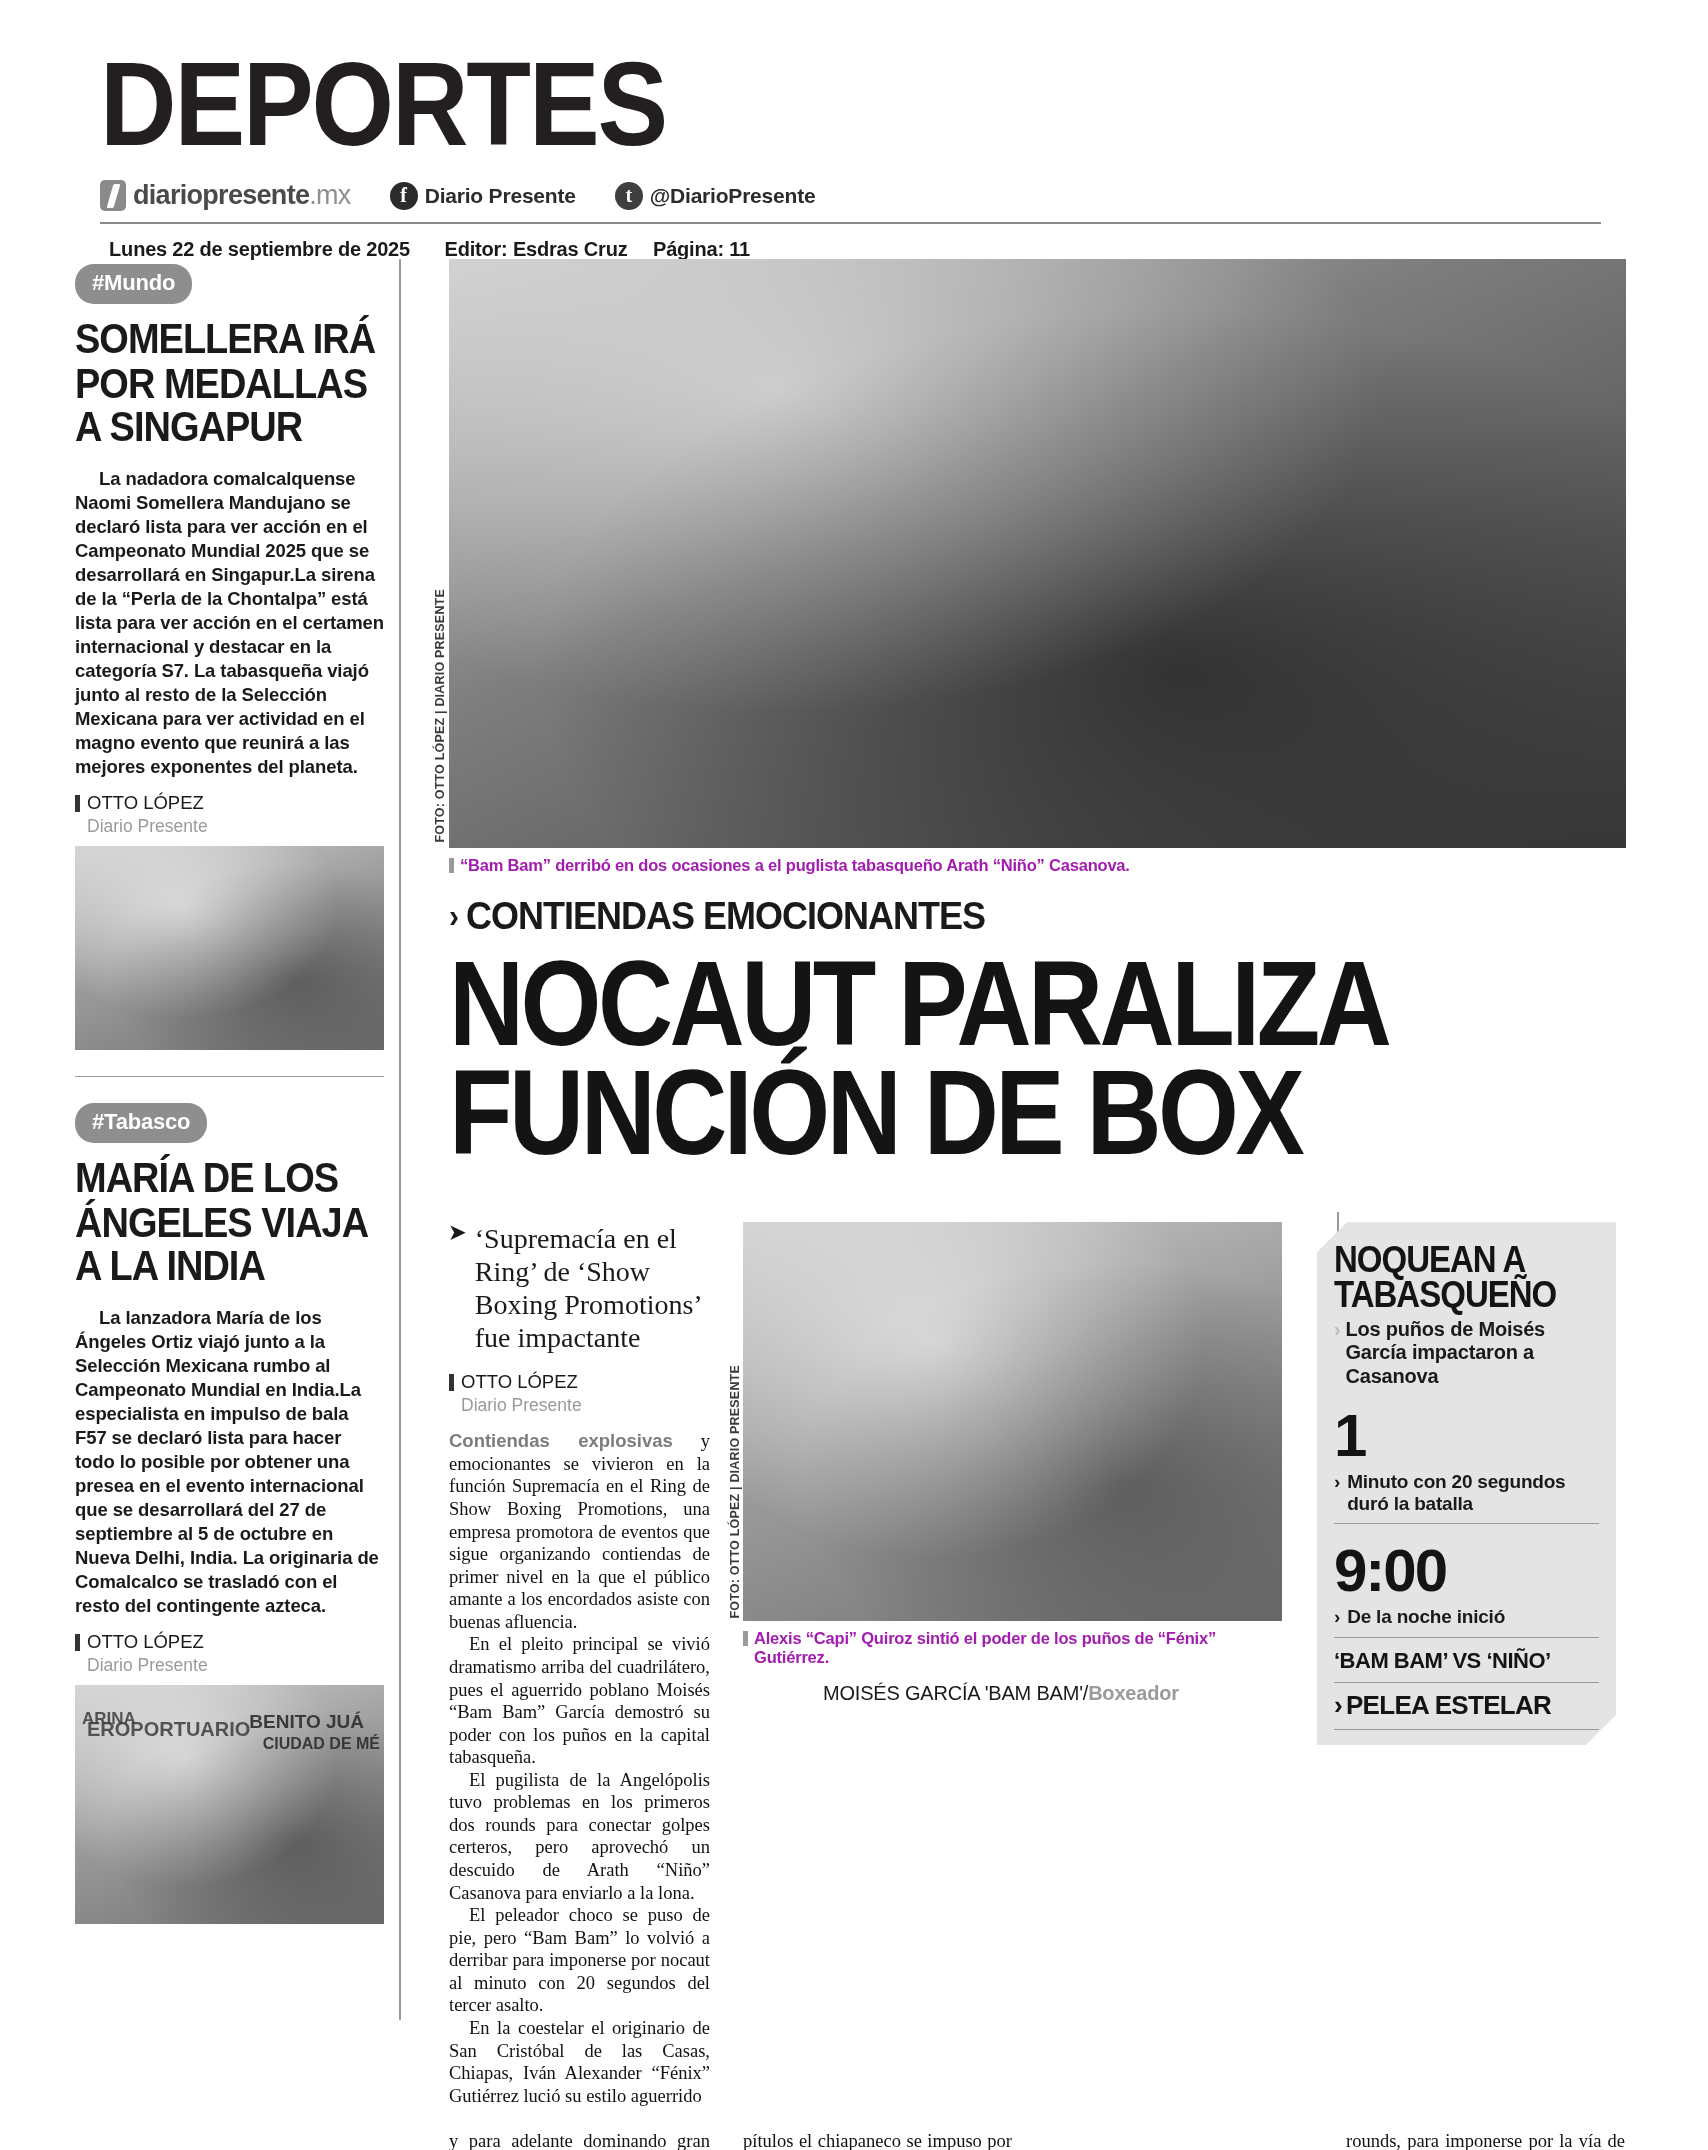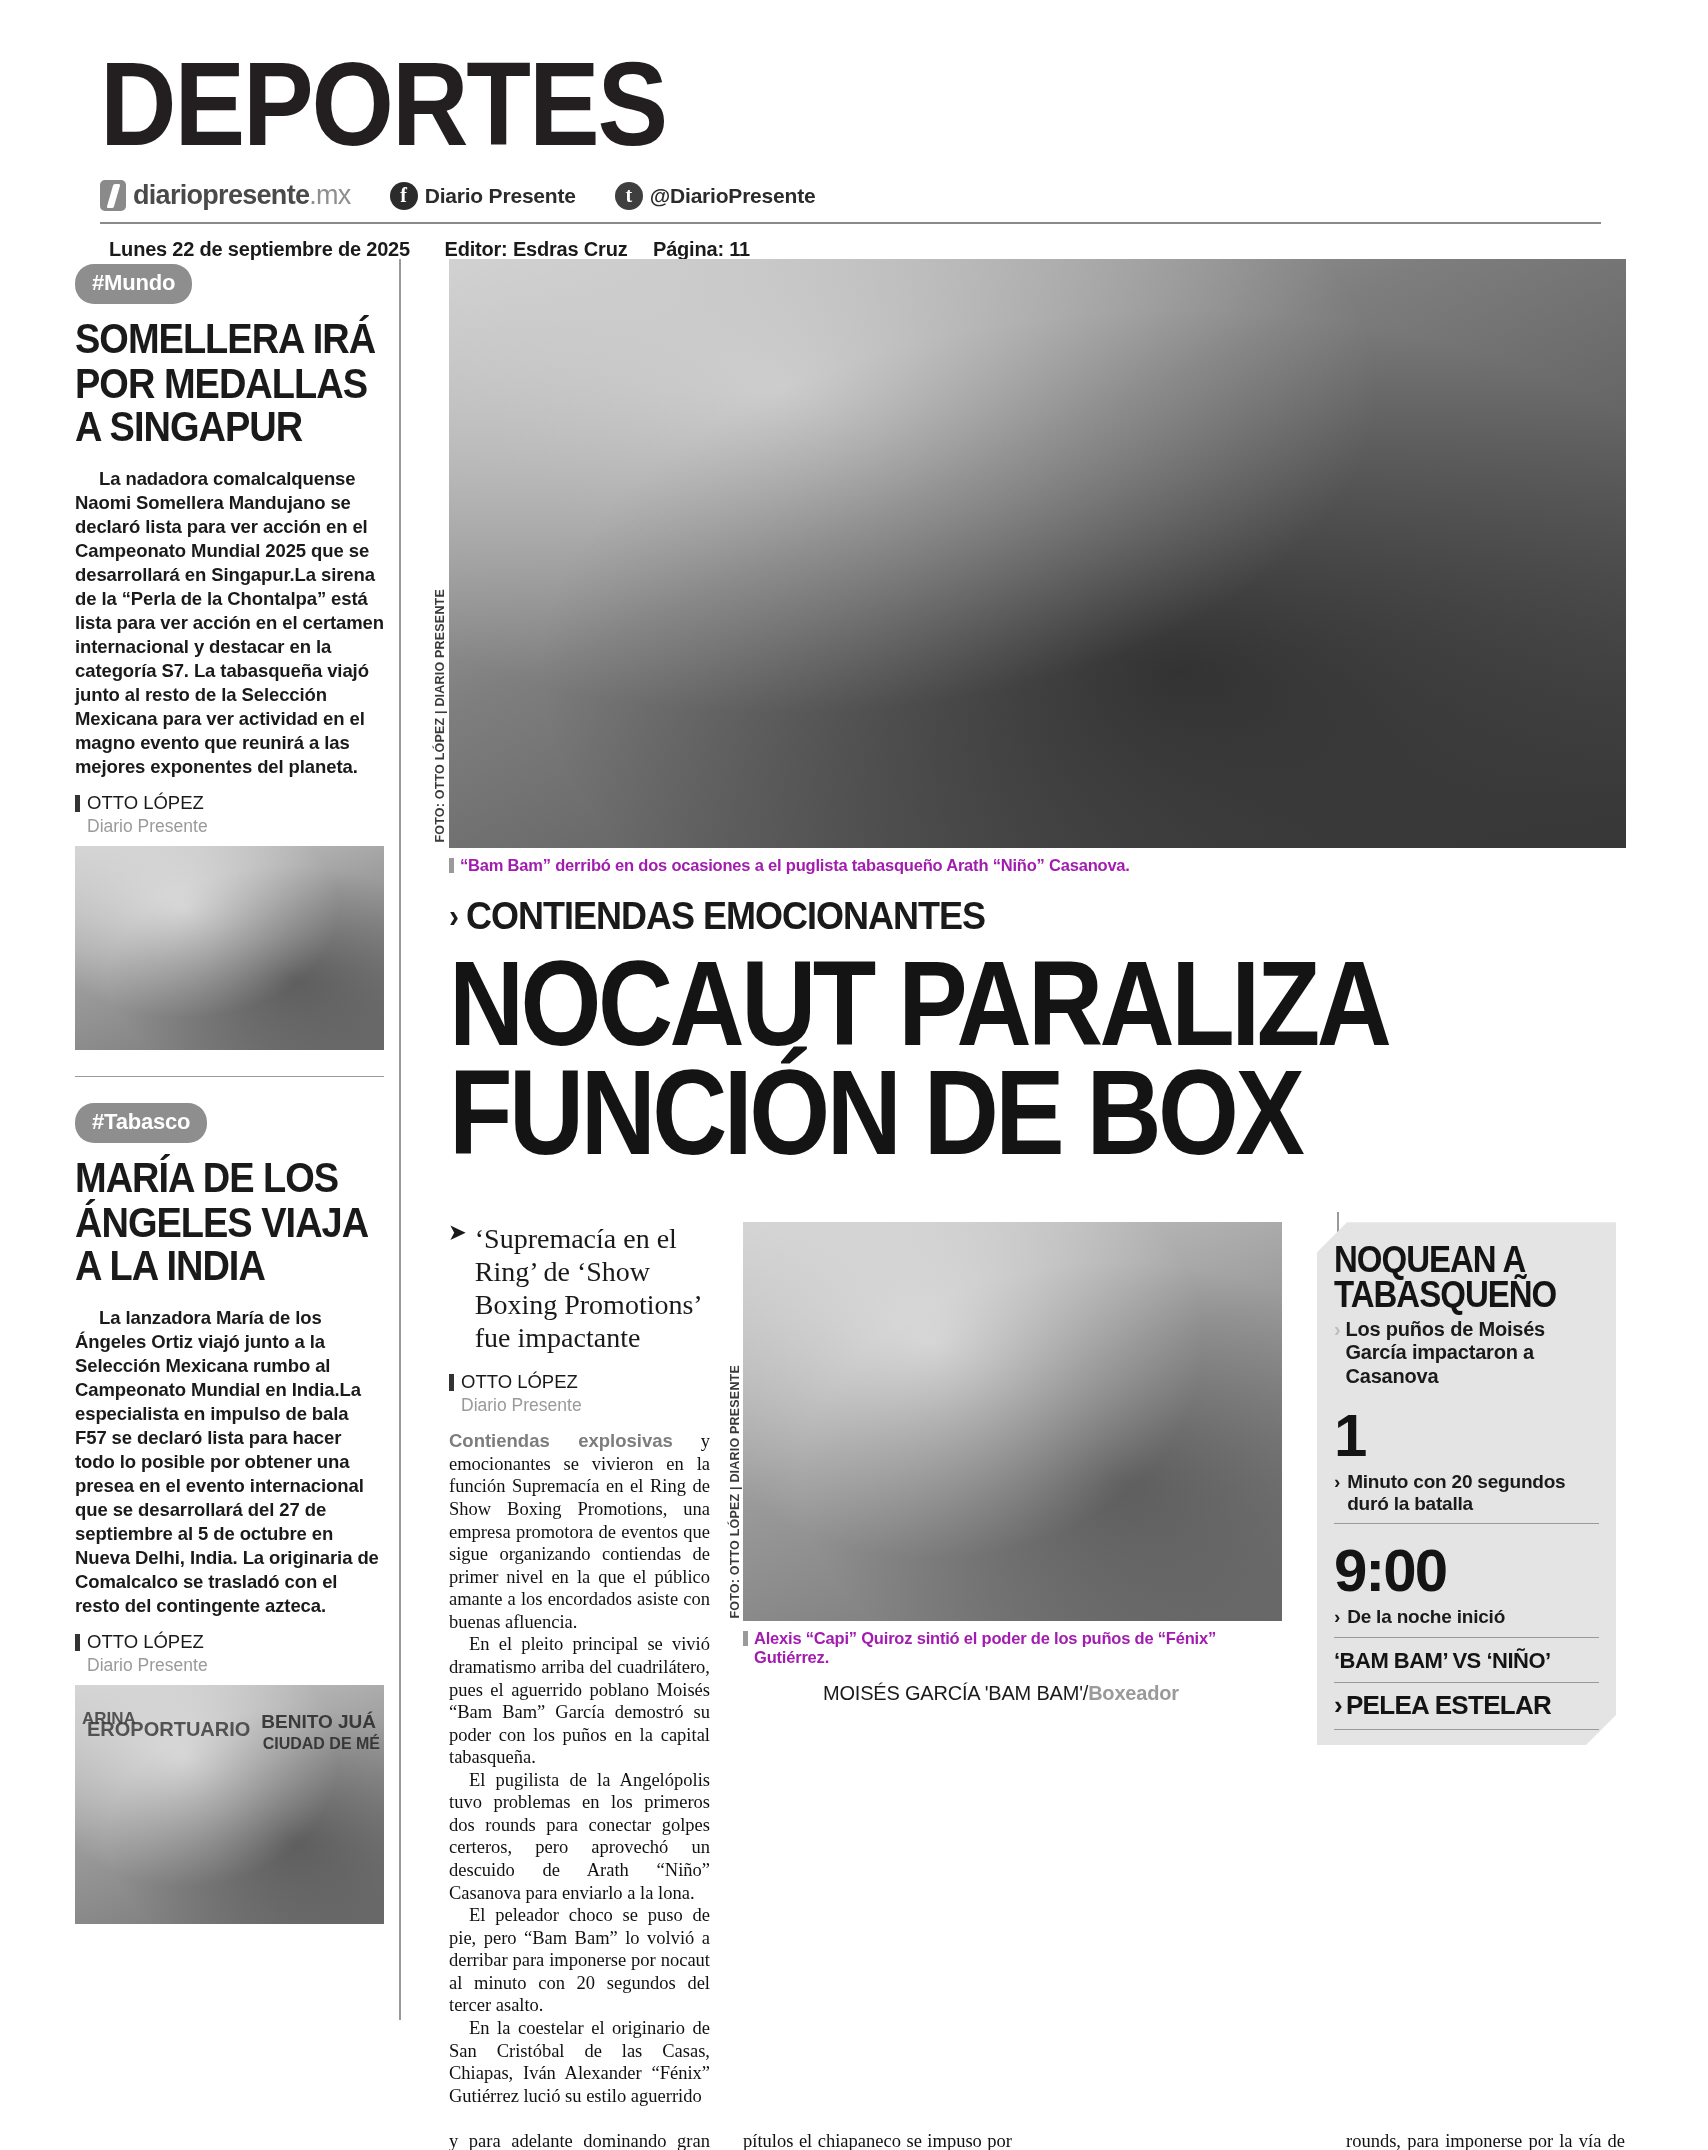--- a/index.html
+++ b/index.html
@@ -272,21 +272,21 @@
       <div class="byline">
         <span class="byline-name">
           <i class="byline-bar"></i>
           <span>OTTO LÓPEZ</span>
         </span>
         <span class="byline-src">Diario Presente</span>
       </div>
       <div class="photo" style="width:309px; height:239px; margin-top:9px; position:relative;">
         <div style="position:absolute; left:7px; top:24px; font-size:17px; font-weight:700; color:#3d3d3d; opacity:.85;">ARINA</div>
         <div style="position:absolute; left:12px; top:33px; font-size:20px; font-weight:700; color:#3d3d3d; opacity:.85;">EROPORTUARIO</div>
-        <div style="position:absolute; right:8px; top:26px; font-size:19px; font-weight:700; color:#2e2e2e; opacity:.9;">BENITO JUÁ</div>
+        <div style="position:absolute; right:20px; top:26px; font-size:19px; font-weight:700; color:#2e2e2e; opacity:.9;">BENITO JUÁ</div>
         <div style="position:absolute; right:4px; top:50px; font-size:16px; font-weight:700; color:#2e2e2e; opacity:.9;">CIUDAD DE MÉ</div>
       </div>
     </div>
   </div>
 
   <div class="main">
 
     <div style="position:relative;">
       <div class="photo dark hero-photo"></div>
       <div class="photo-credit-vert" style="left:-16px; bottom:5px;">FOTO: OTTO LÓPEZ | DIARIO PRESENTE</div>

